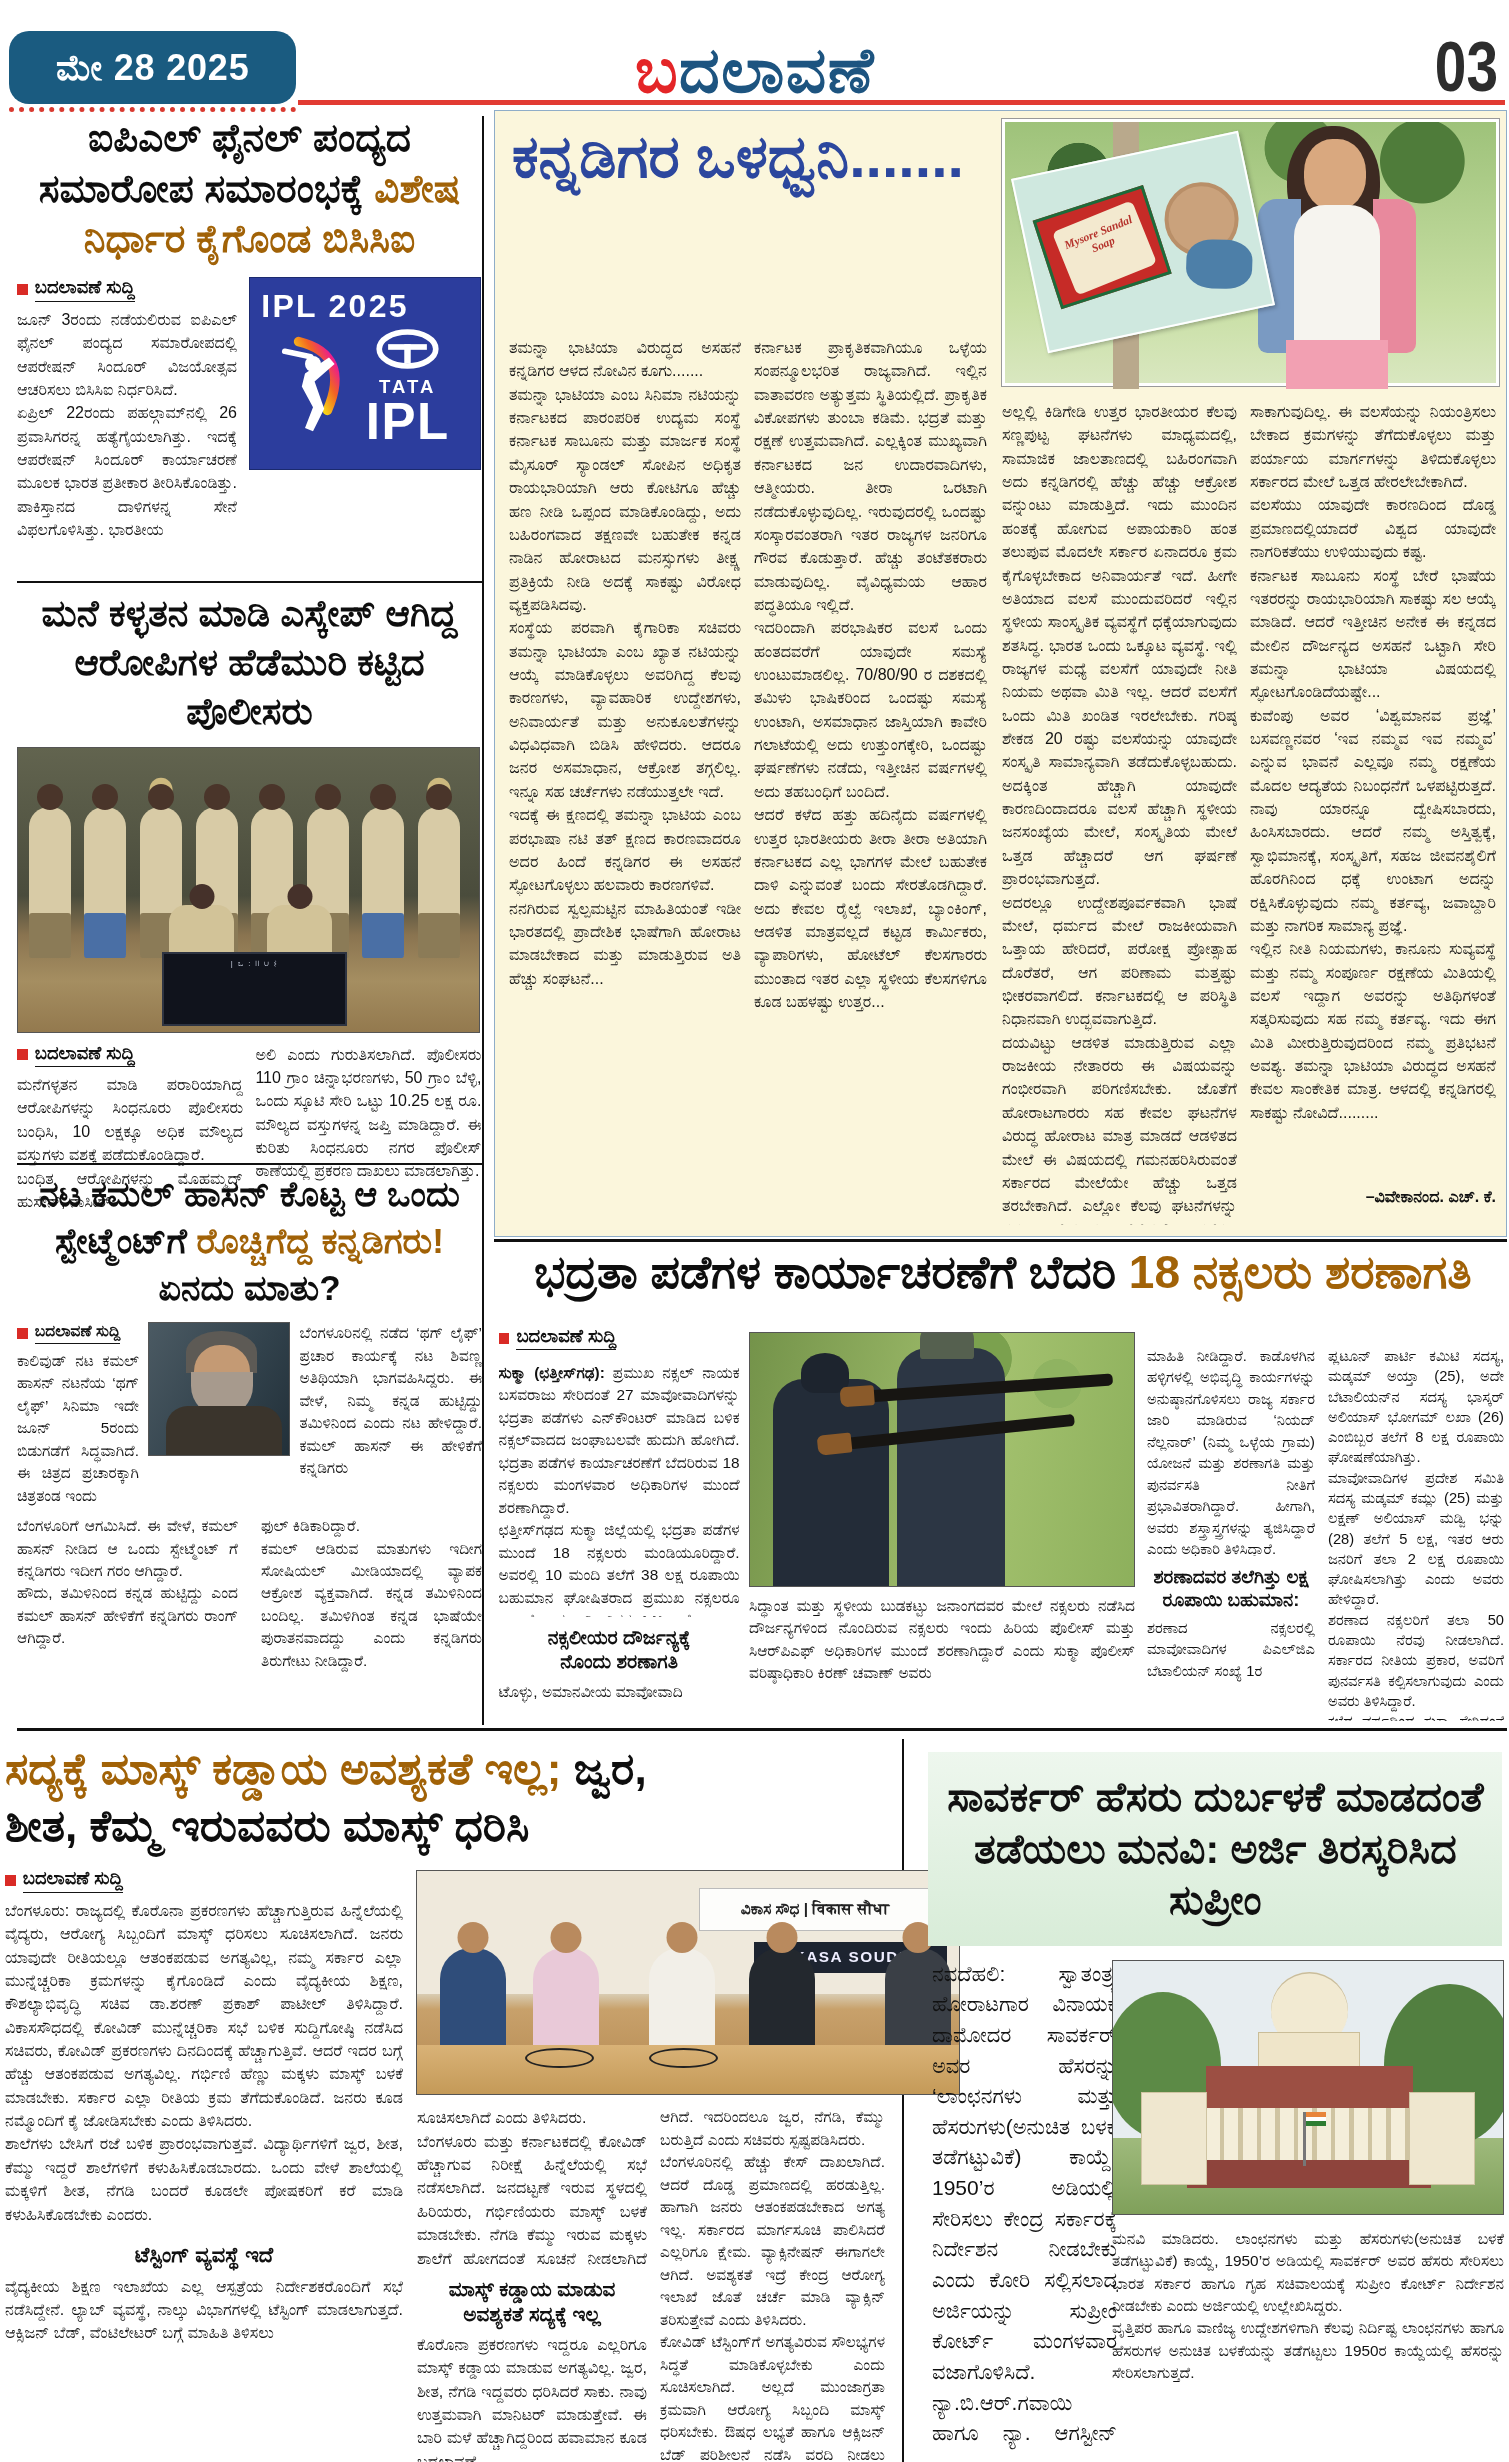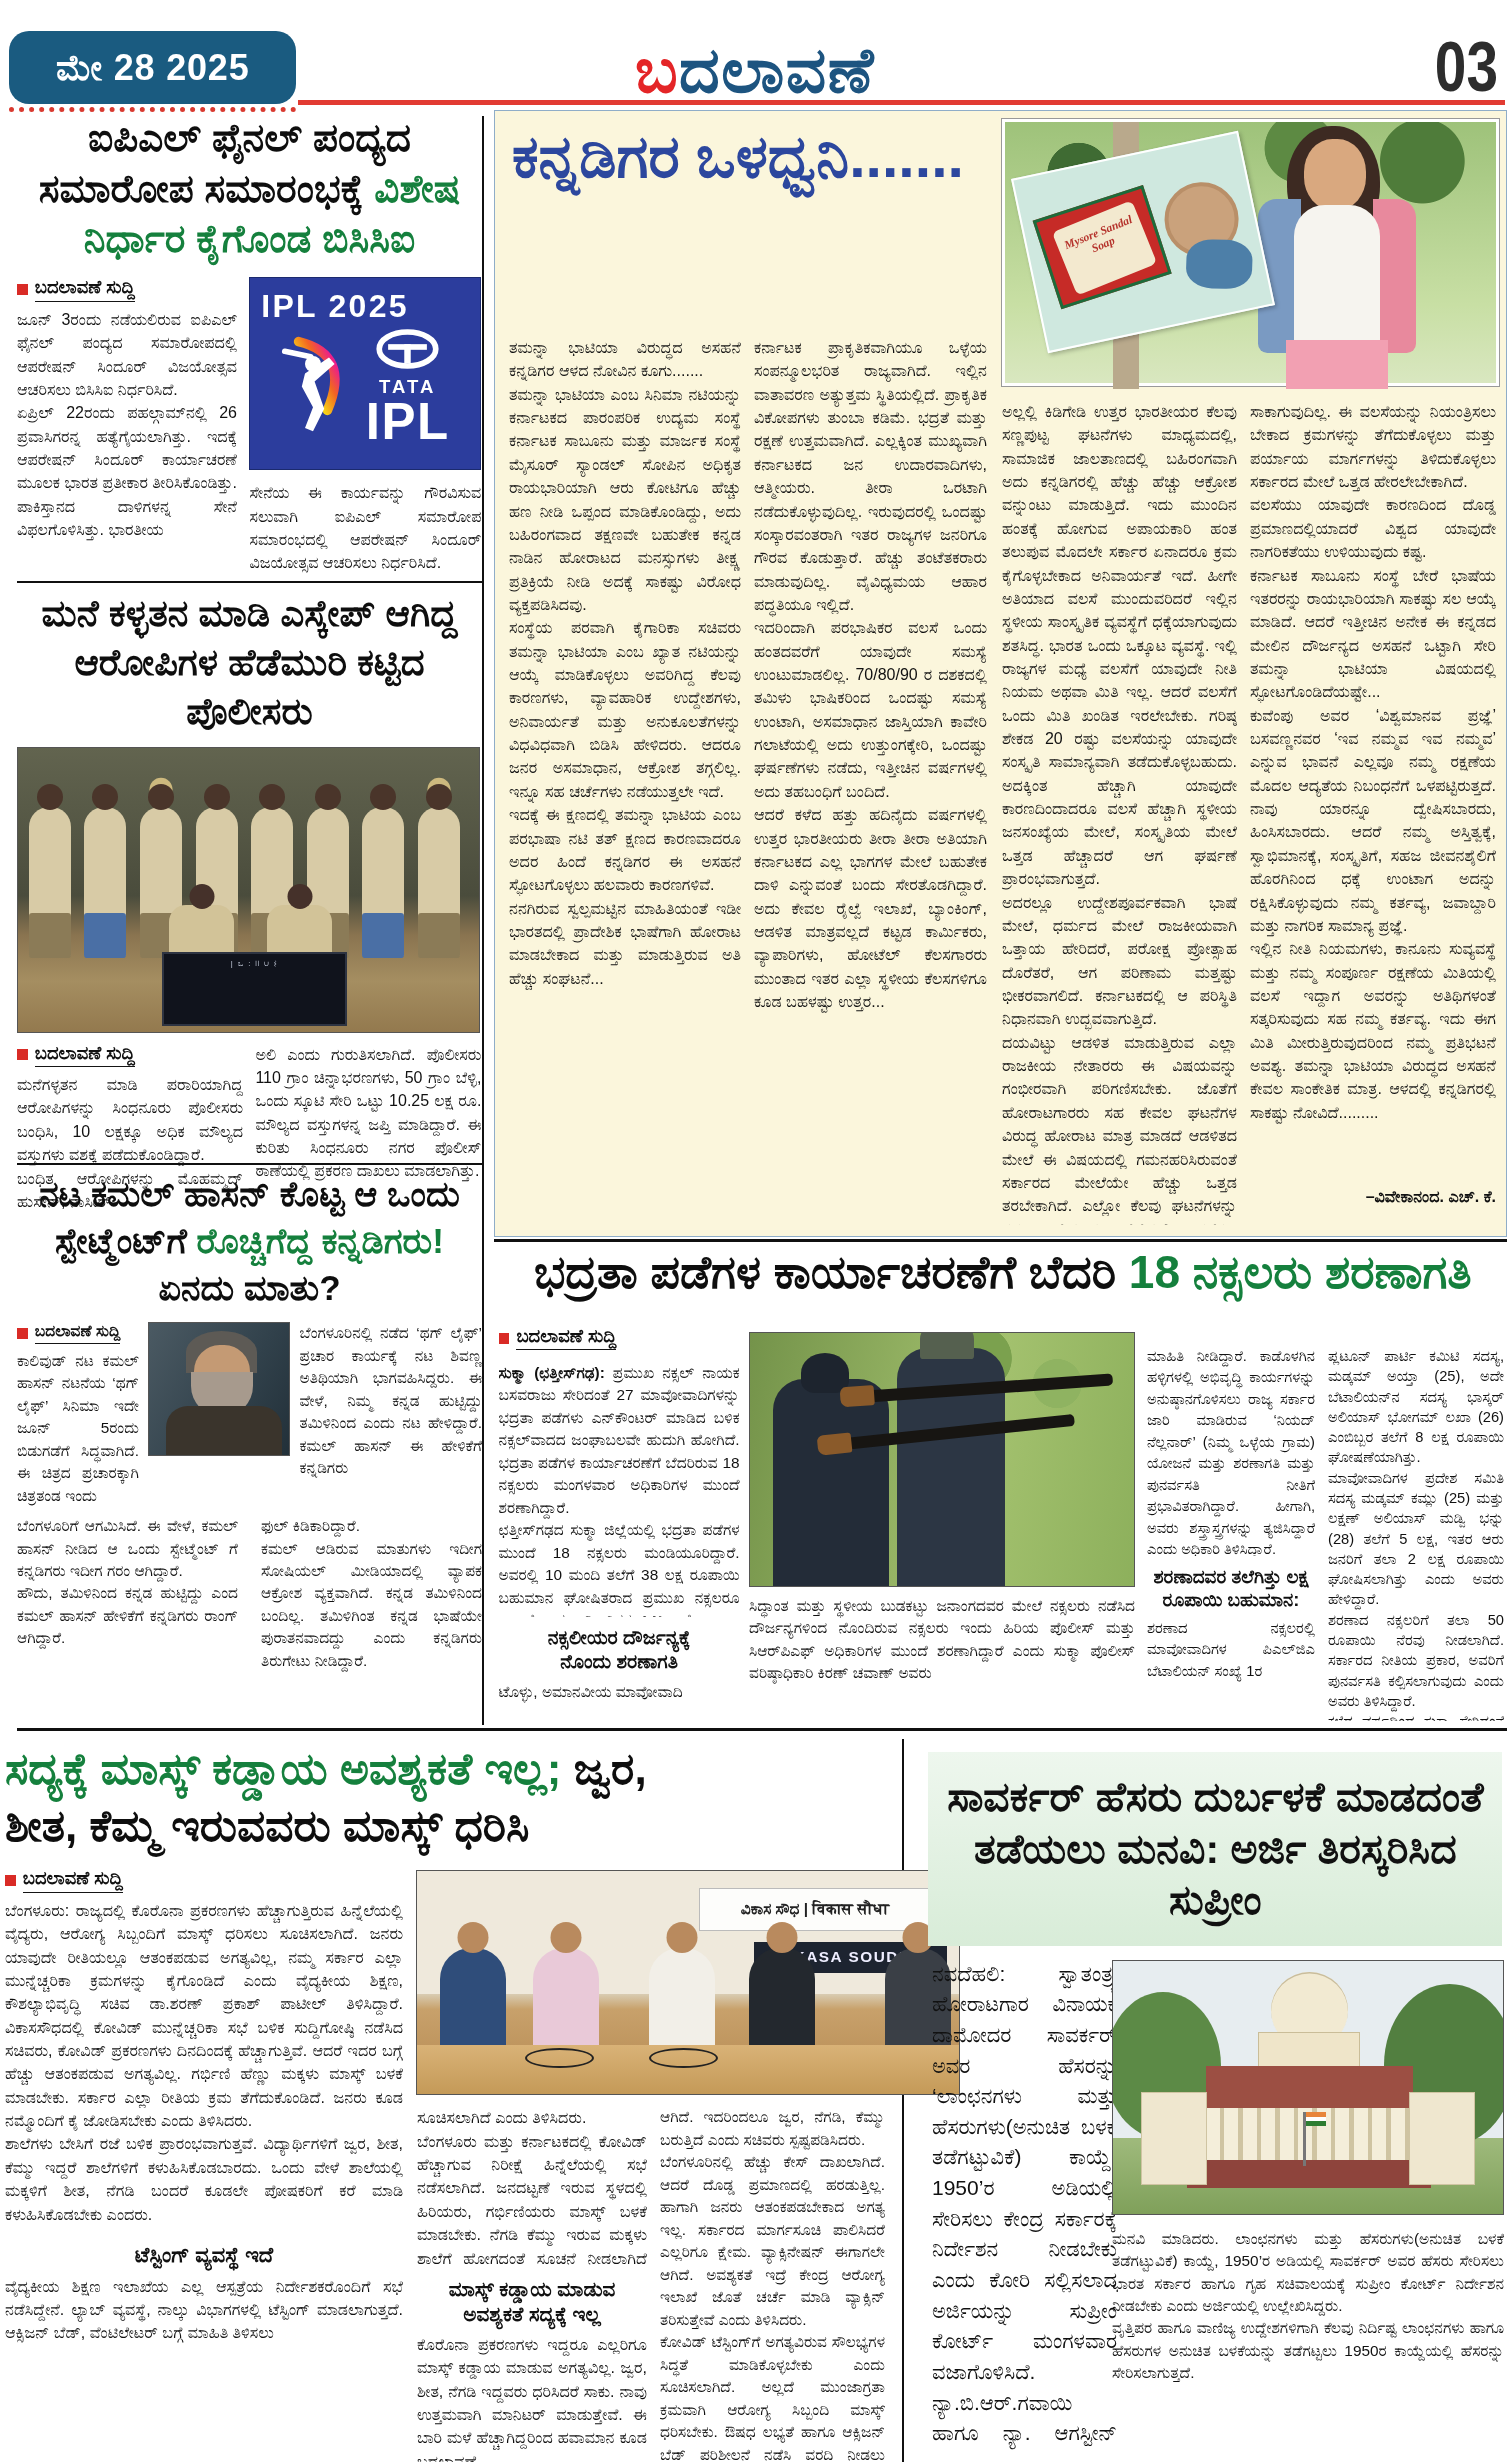--- a/index.html
+++ b/index.html
@@ -20,21 +20,21 @@
   .redline{left:298px;top:100px;width:1207px;height:4.6px;background:#e23b32}
 
   
   .rule-h{background:#101010}
   .rule-v{background:#101010}
   .btxt{font-size:16px;line-height:1.46;text-align:justify;white-space:pre-line;overflow:hidden}
   .byline{display:flex;align-items:center;gap:7px;font-weight:bold;font-size:18px;margin-bottom:6.2px}
   .byline .sq{width:10.8px;height:10.8px;background:#d92b26;flex:0 0 auto}
   .byline .bl-label{border-bottom:1.5px solid #151515;padding-bottom:2.3px}
   .subhead{font-weight:800;text-align:center;font-size:19.3px;line-height:1.25;margin:9.3px 0 6.2px;white-space:pre-line}
-  .red{color:#15803d}
+  .red{color:#a16207}
   .hl{font-weight:800;color:#0e0e0e}
   .photo{position:relative;overflow:hidden;border:0.8px solid #555}
 
   
   .ipl{left:17px;top:113px;width:465px;height:463px}
   .ipl-head{font-size:39px;line-height:1.3;text-align:center}
   .ipl-body{display:flex;gap:12.4px;margin-top:12.4px}
   .ipl-c1{width:220px}
   .ipl-c2{width:232px}
   .ipl-logo{width:232px;height:193px;background:#2c3d9d;border:0.8px solid #1b2a6e;padding:9.3px 10.8px;color:#fff}
@@ -218,21 +218,20 @@
               <svg width="65" height="42" viewBox="0 0 80 52">
                 <ellipse cx="40" cy="26" rx="35" ry="21" fill="none" stroke="#fff" stroke-width="7"></ellipse>
                 <rect x="16" y="20" width="48" height="7" fill="#fff"></rect>
                 <rect x="36" y="20" width="8" height="24" fill="#fff"></rect>
               </svg>
               <div class="tata">TATA</div>
               <div class="iplw">IPL</div>
             </div>
           </div>
         </div>
-        <div class="btxt ipl-cap">ಸೇನೆಯ ಈ ಕಾರ್ಯವನ್ನು ಗೌರವಿಸುವ ಸಲುವಾಗಿ ಐಪಿಎಲ್ ಸಮಾರೋಪ ಸಮಾರಂಭದಲ್ಲಿ ಆಪರೇಷನ್ ಸಿಂದೂರ್ ವಿಜಯೋತ್ಸವ ಆಚರಿಸಲು ನಿರ್ಧರಿಸಿದೆ.</div>
       </div>
     </div>
   </div>
 
   <div class="abs rule-h" style="left:17px;top:581px;width:465px;height:2.3px"></div>
 
   <div class="abs police">
     <div class="hl police-head">ಮನೆ ಕಳ್ಳತನ ಮಾಡಿ ಎಸ್ಕೇಪ್ ಆಗಿದ್ದ ಆರೋಪಿಗಳ ಹೆಡೆಮುರಿ ಕಟ್ಟಿದ ಪೊಲೀಸರು</div>
     <div class="photo photo-police">
       <div class="pfig" style="left:10.8px"></div>

